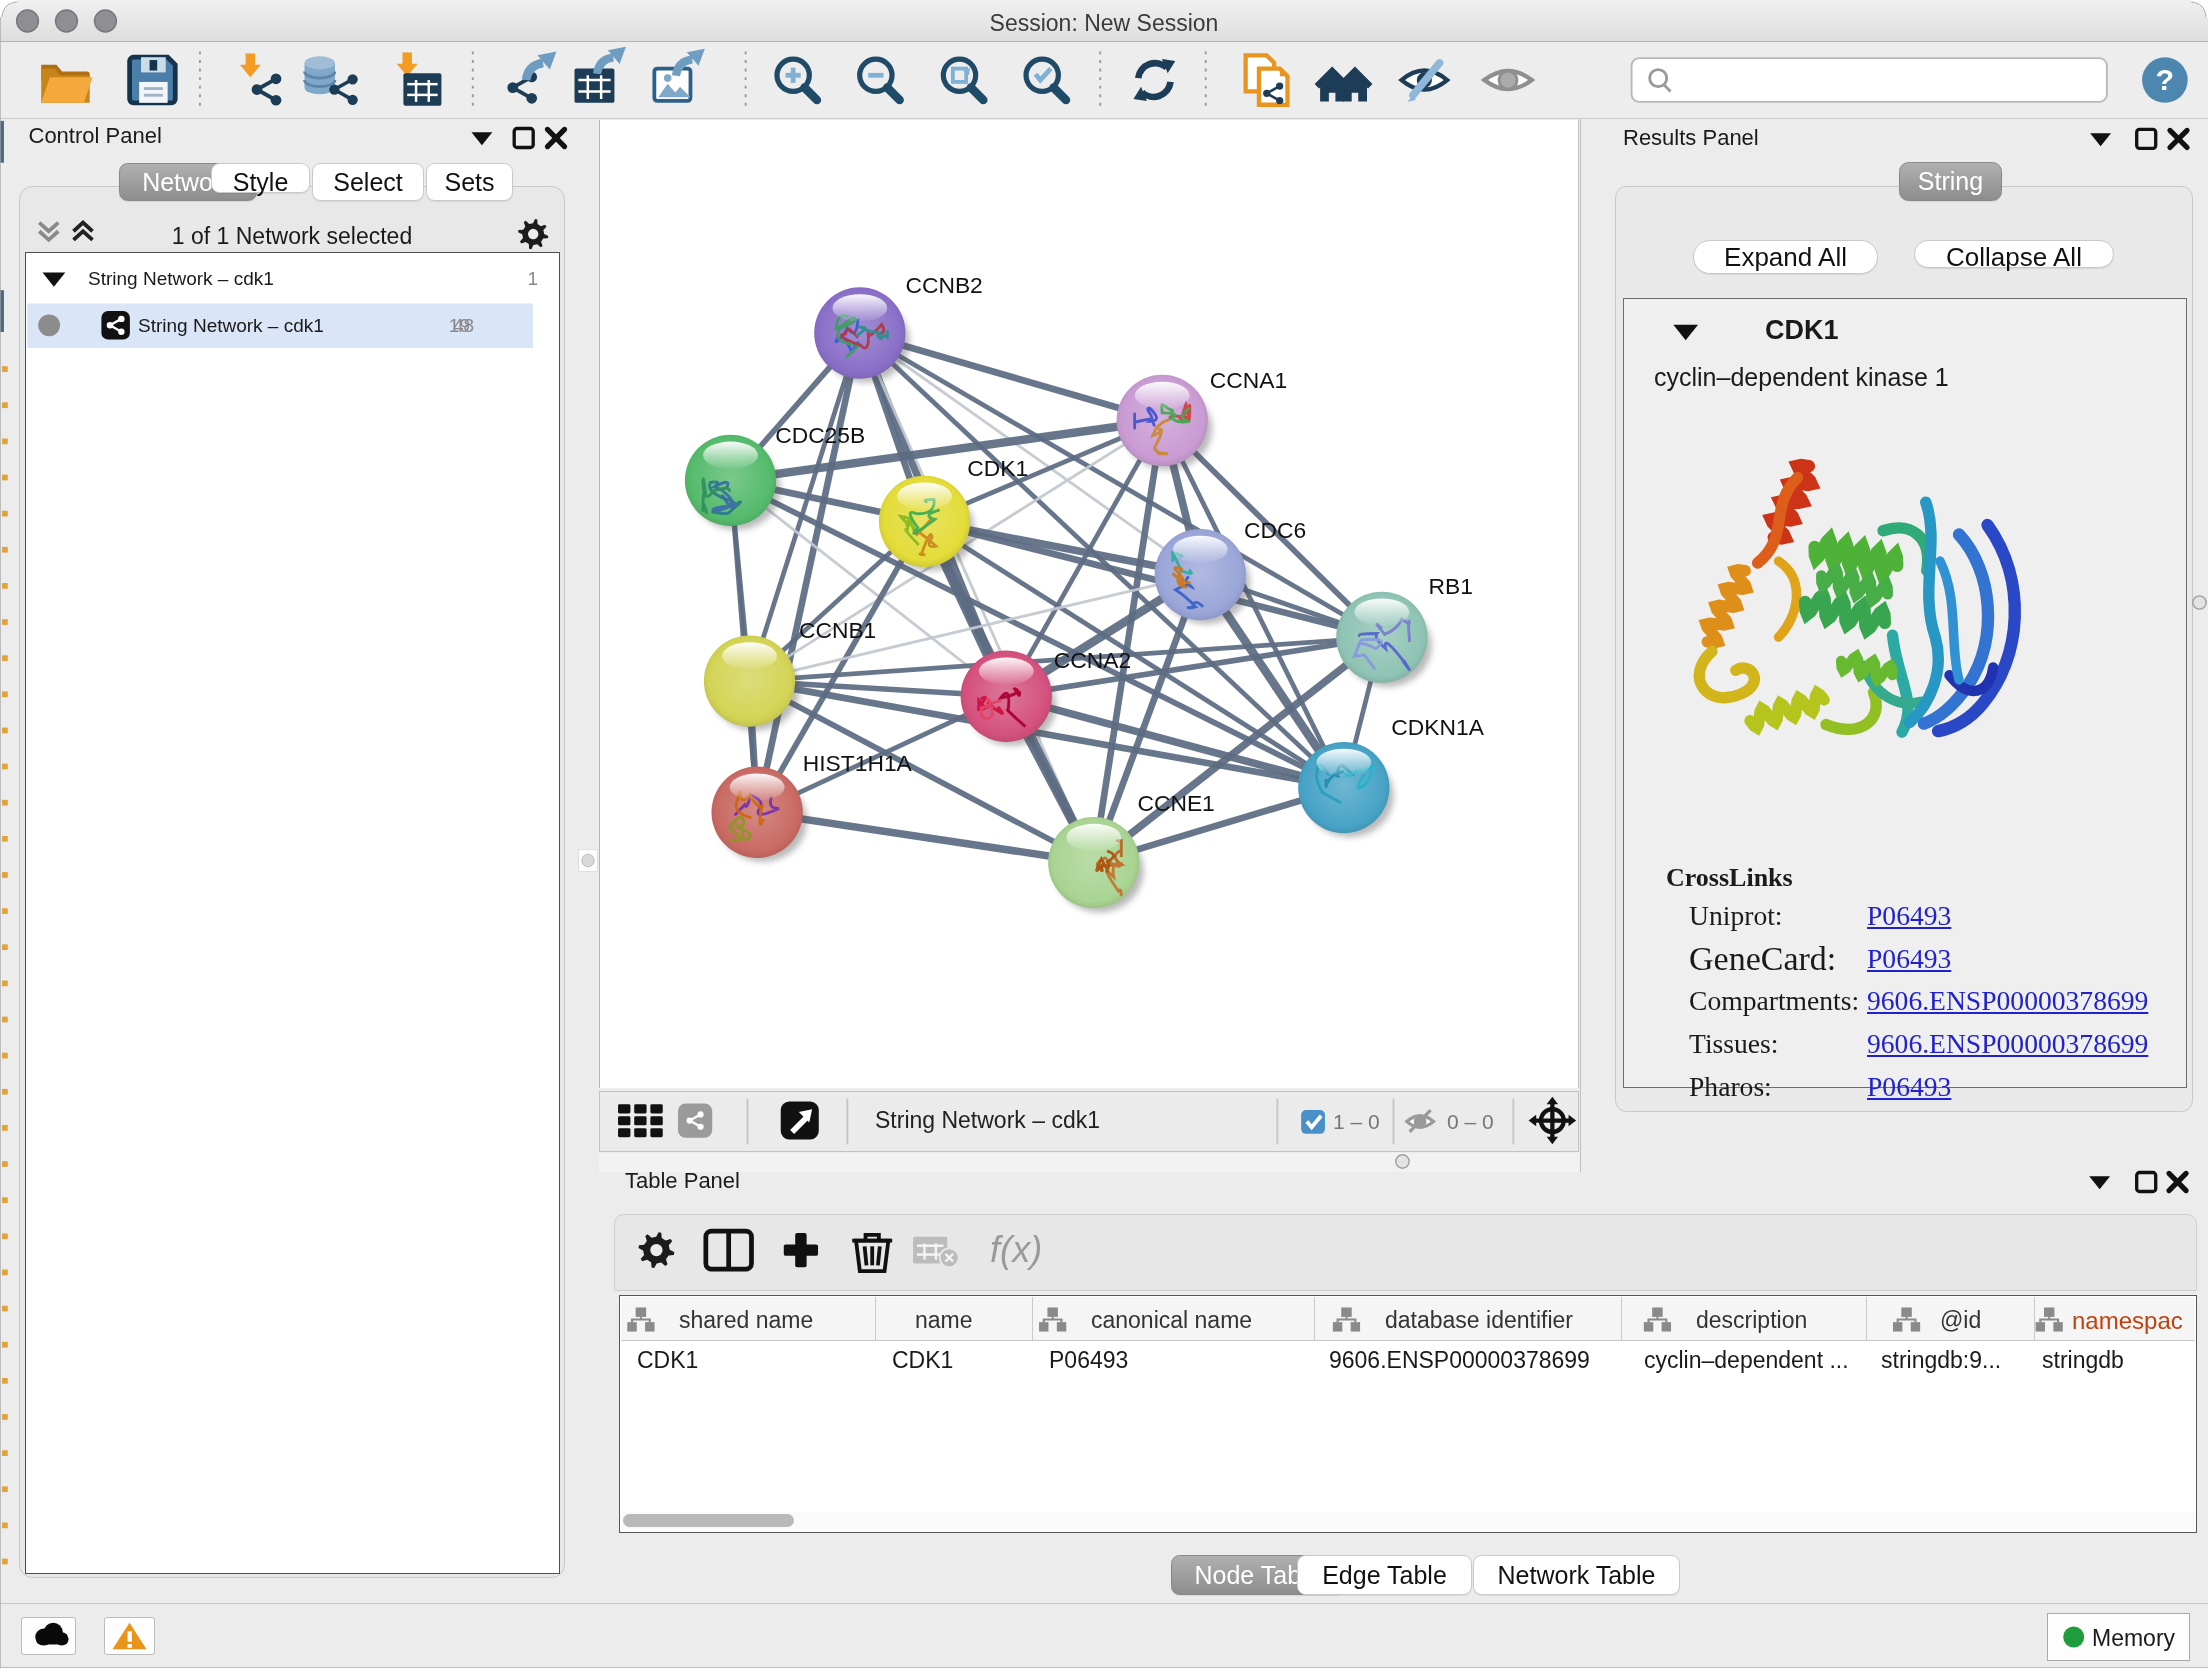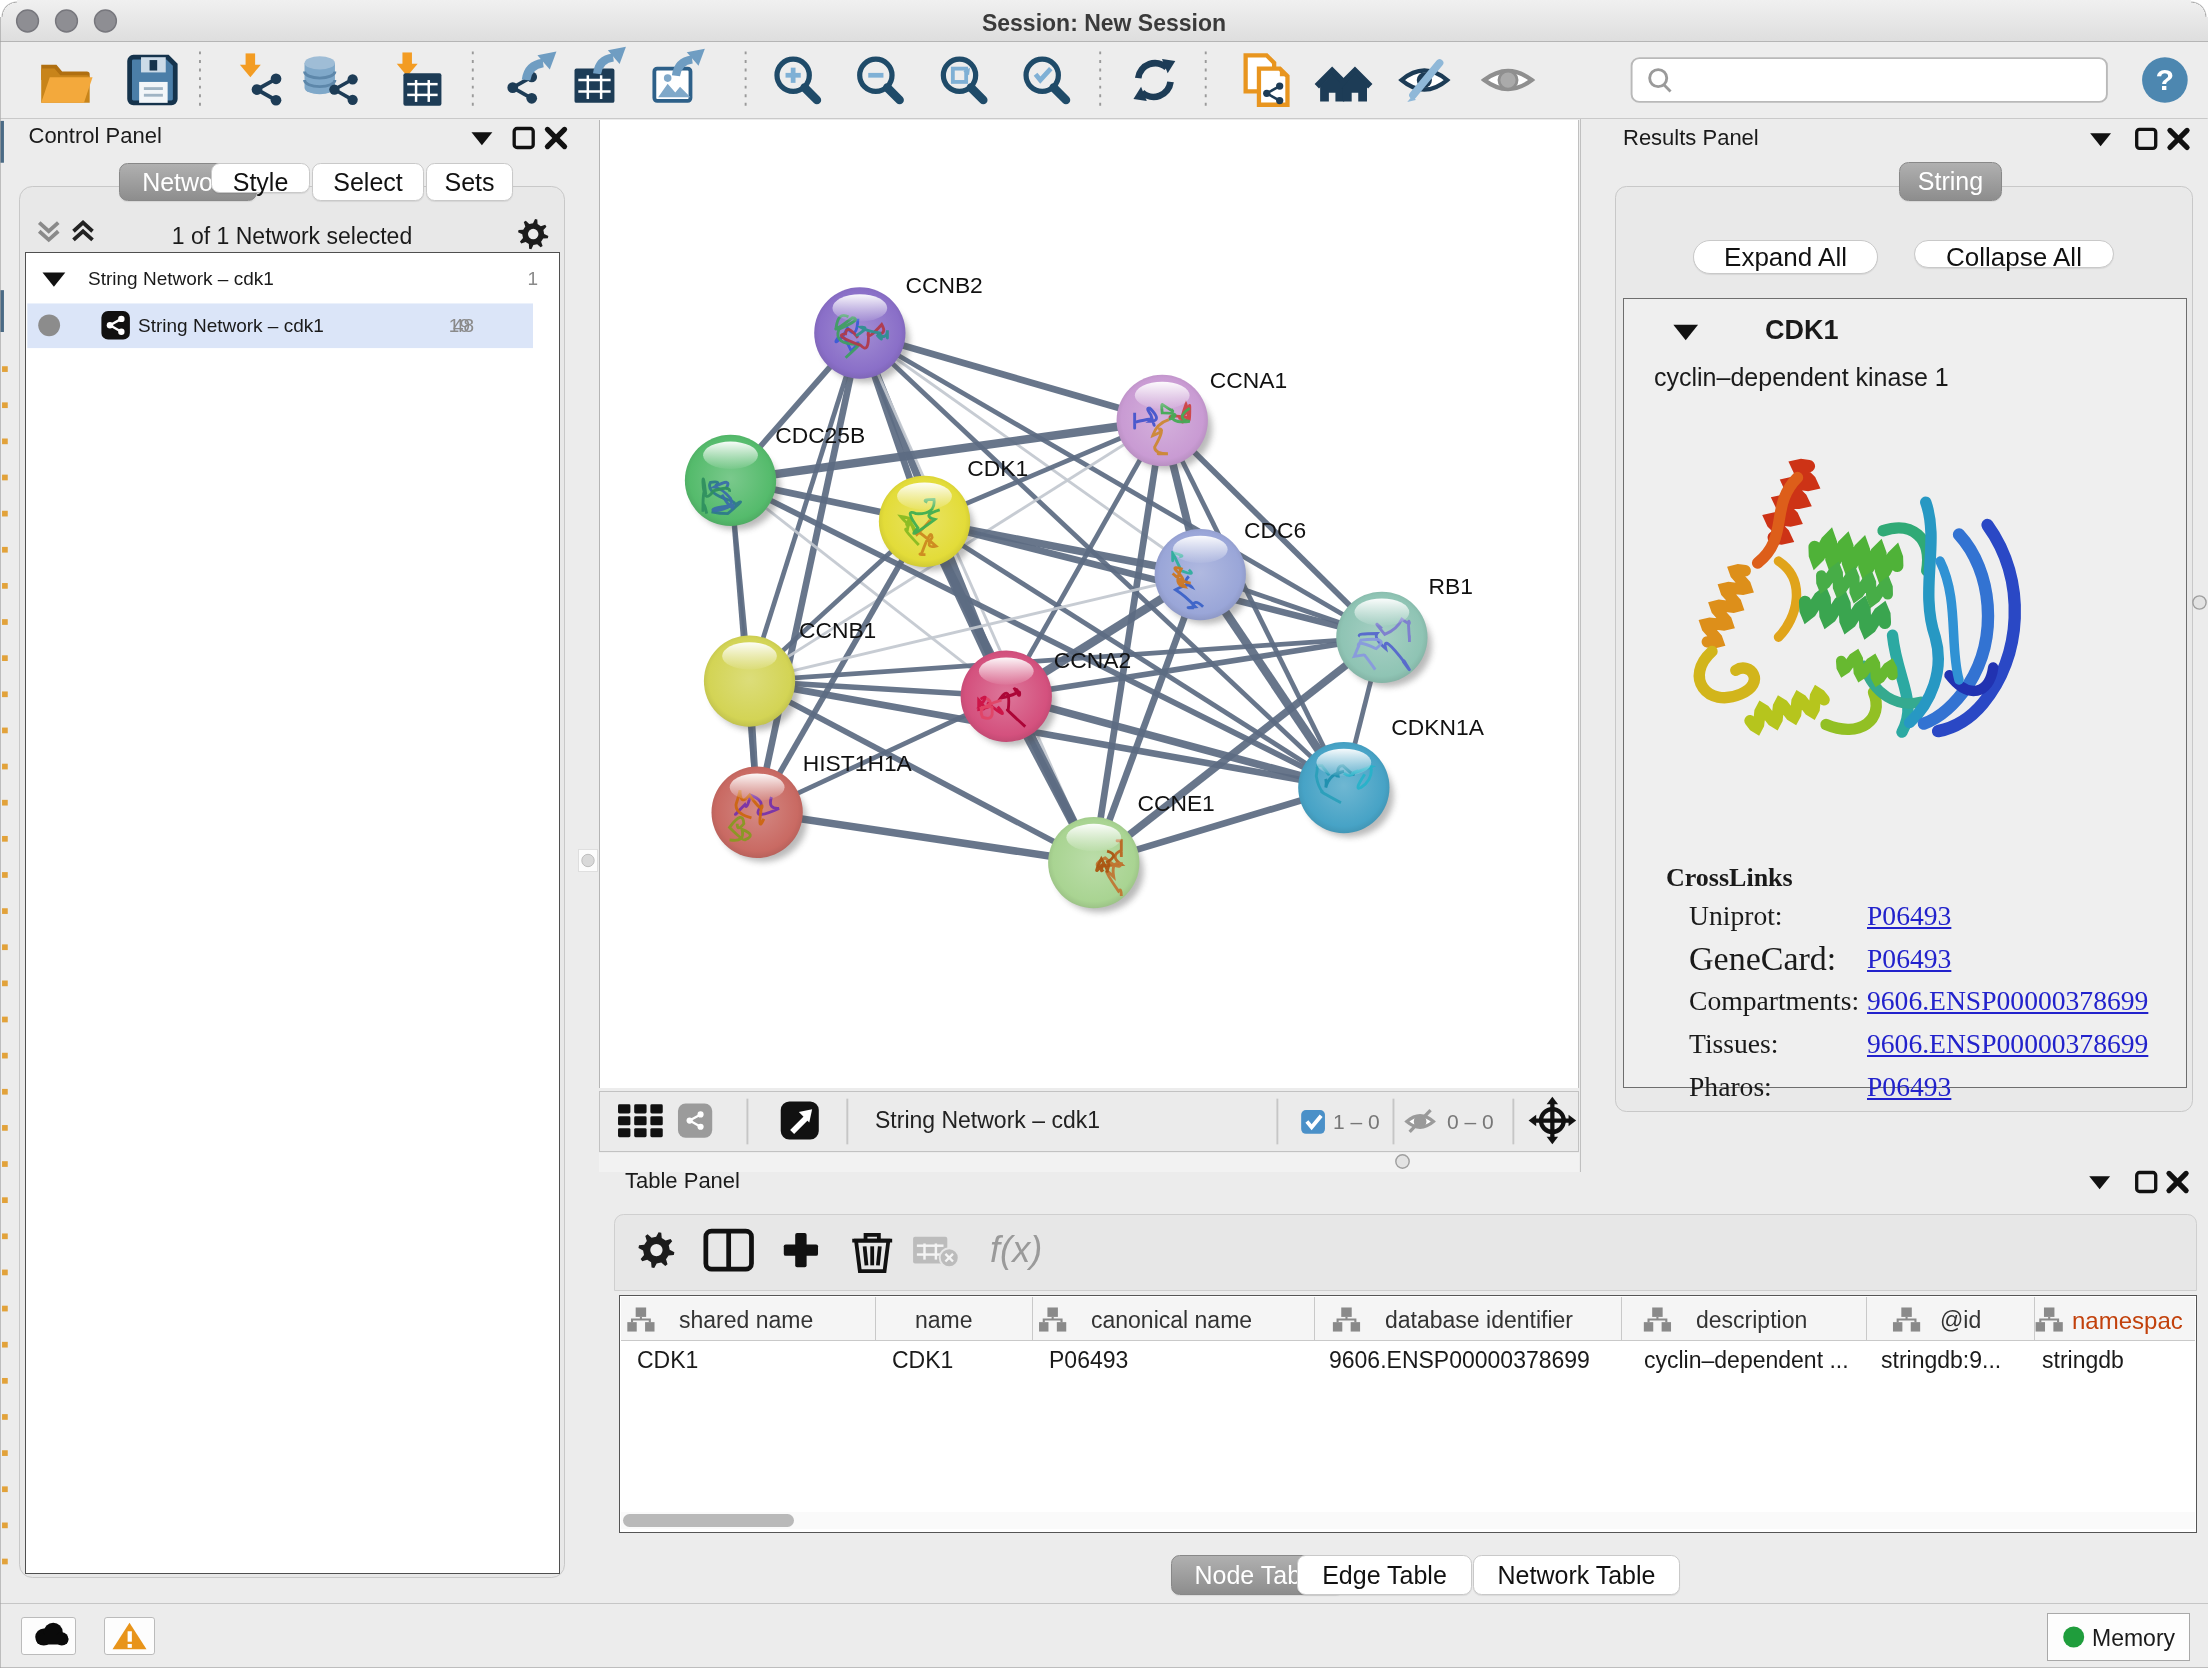--- a/index.html
+++ b/index.html
@@ -7,21 +7,21 @@
 .serif { font-family:"Liberation Serif",serif;margin-top:42px; }
 .btn { position:absolute; background:#fff; border:1px solid #c9c9c9; border-radius:17px; text-align:center; color:#111; box-shadow:0 1px 1px rgba(0,0,0,0.08);}
 .seltab { background:linear-gradient(#b0b0b0,#8d8d8d); color:#fff; border:1px solid #888;margin-left:48px;}
 </style></head><body>
 <div class="abs" style="left:0;top:0;width:2208px;height:42px;background:linear-gradient(#f0f0f0,#dedede);border-bottom:1.9px solid #b5b5b5"></div>
 <svg class="abs" style="left:0;top:0" width="190" height="42" viewBox="0 0 200 44">
     <circle cx="29" cy="22" r="11.5" fill="#8e8e93" stroke="#77777d" stroke-width="1.5"></circle>
     <circle cx="70" cy="22" r="11.5" fill="#8e8e93" stroke="#77777d" stroke-width="1.5"></circle>
     <circle cx="111" cy="22" r="11.5" fill="#8e8e93" stroke="#77777d" stroke-width="1.5"></circle>
   </svg>
-<div class="txt" style="left:0;top:9.5px;width:2208px;text-align:center;font-size:23px;font-weight:bold;color:#3a3a3a">Session: New Session</div>
+<div class="txt" style="left:0;top:9.5px;width:2208px;text-align:center;font-size:23px;font-weight:normal;color:#3a3a3a">Session: New Session</div>
 <svg class="abs" style="left:0;top:42px" width="2208" height="77" viewBox="0 0 2322 81">
     <rect x="0" y="0" width="2322" height="81" fill="#ededed"></rect>
     <line x1="0" y1="80.5" x2="2322" y2="80.5" stroke="#c6c6c6" stroke-width="1"></line>
     <g transform="translate(0,40)"></g>
     <g transform="translate(69,40)">
 <path d="M -26 -16 h16 l6 7 h26 a3 3 0 0 1 3 3 v6 h-51 z" fill="#b06f10"></path>
 <path d="M -26 24 v-36 h14 l6 7 h28 a3 3 0 0 1 3 3 v26 z" fill="#c8841a"></path>
 <path d="M -26 24 l9 -27 h45 l-9 27 z" fill="#f3a93c"></path>
 </g>
     <g transform="translate(160,40)">

